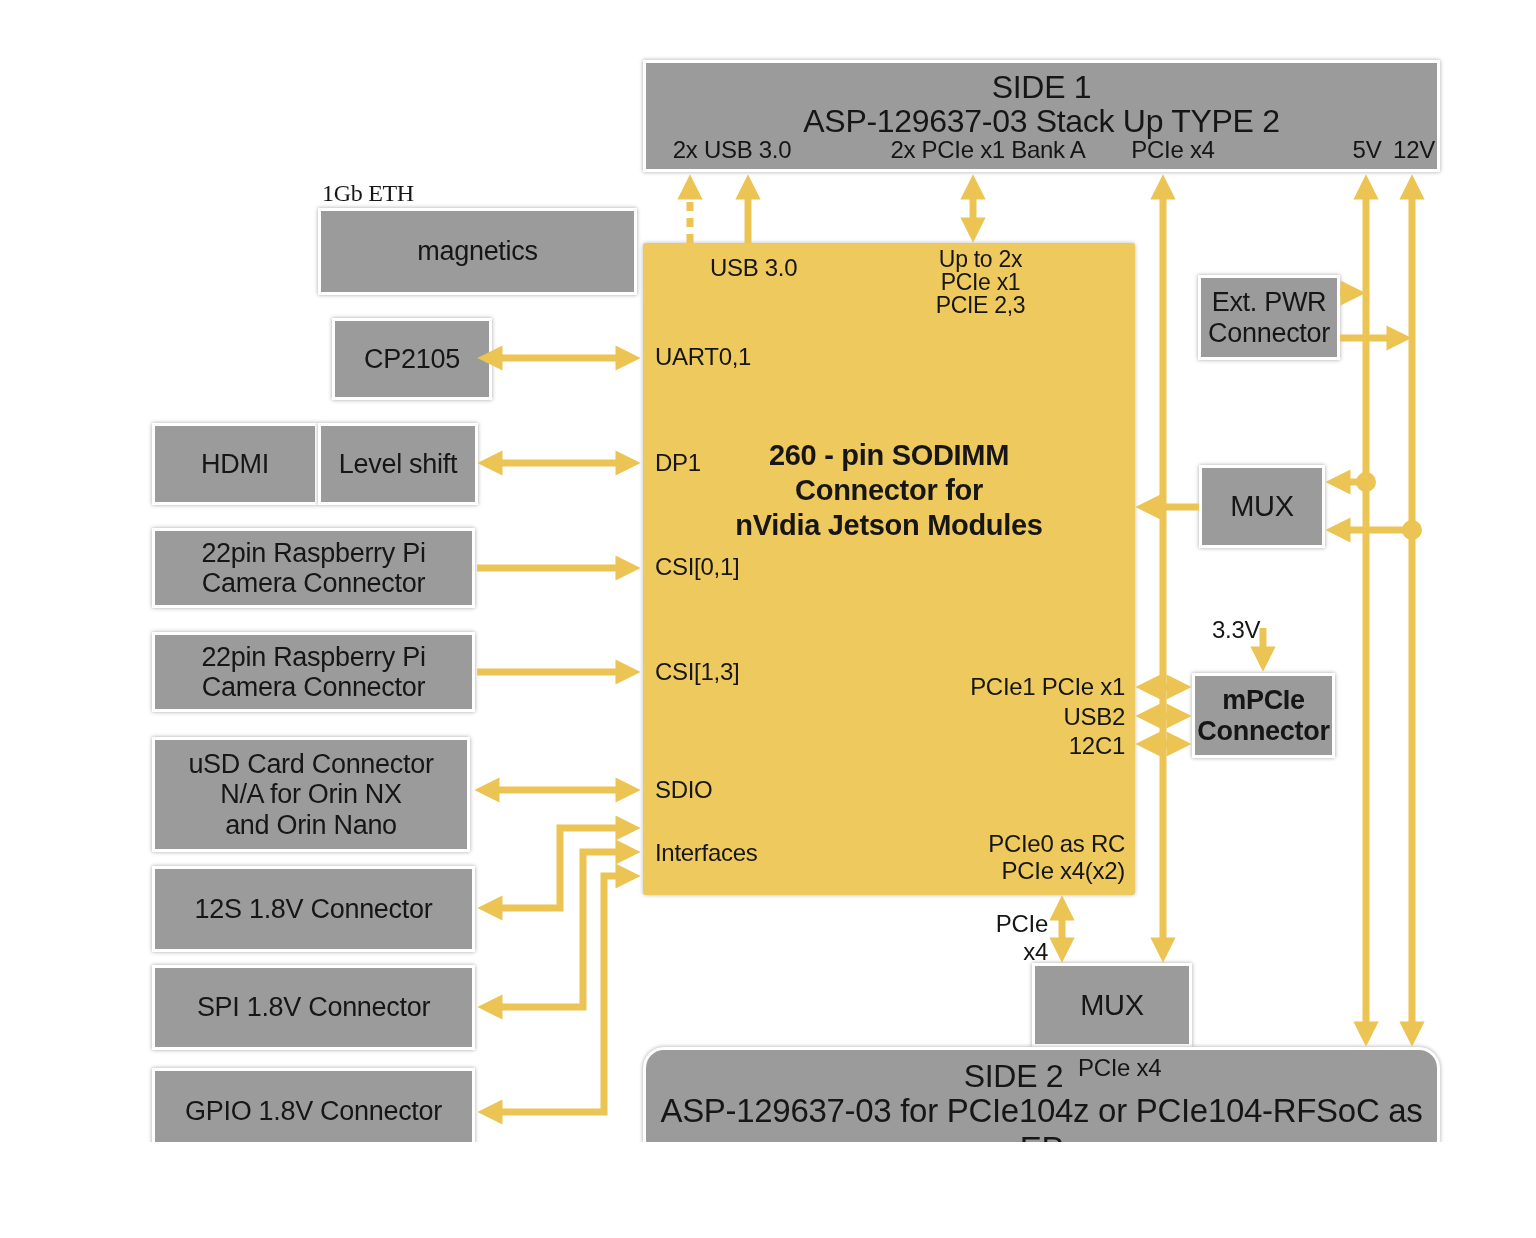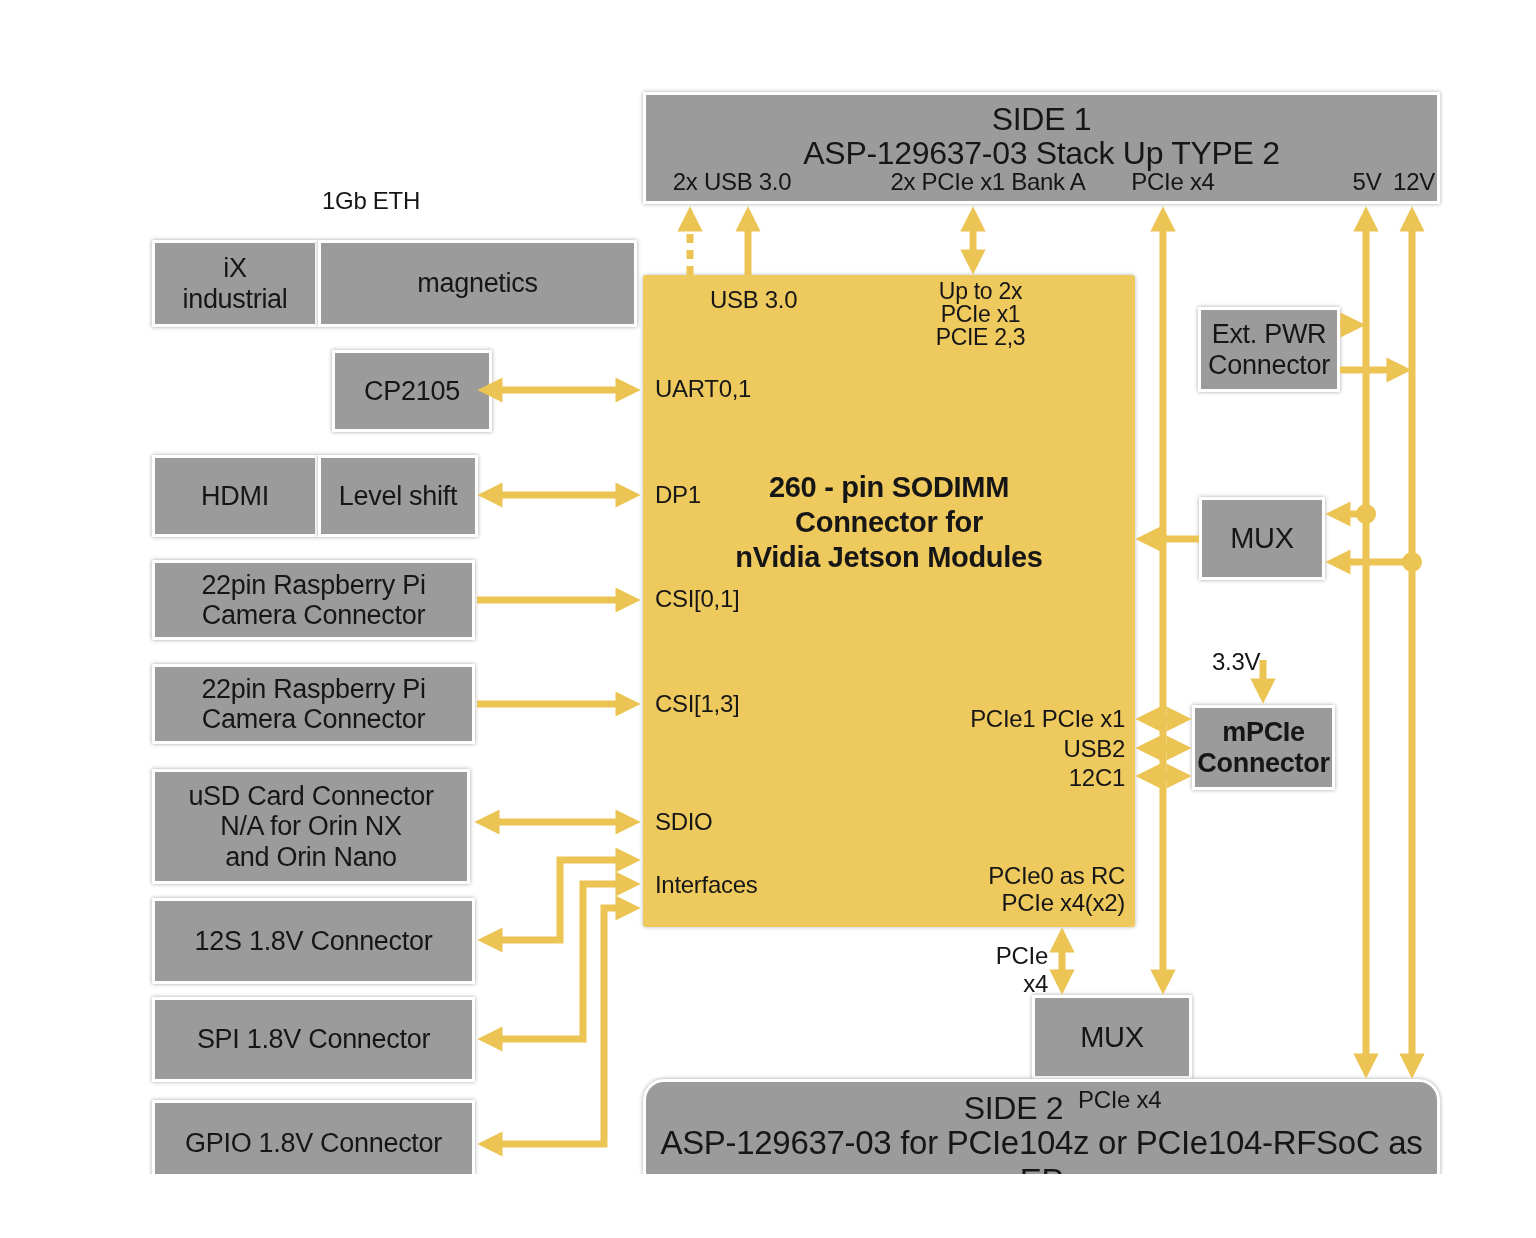--- a/index.html
+++ b/index.html
@@ -4,21 +4,21 @@
 <style>
   :root{
     --yellow:#EDC95E;
     --arrow:#ECC453;
     --gray:#9B9B9B;
     --ink:#161616;
   }
   html,body{margin:0;padding:0;background:#fff;}
   .canvas{
     position:relative;width:1536px;height:1142px;background:#fff;overflow:hidden;
-    font-family:"Liberation Sans",sans-serif;color:var(--ink);letter-spacing:-0.3px;margin-top:32px;
+    font-family:"Liberation Sans",sans-serif;color:var(--ink);letter-spacing:-0.3px;
   }
   .box{
     position:absolute;background:var(--gray);border:3px solid #fff;
     box-shadow:0 0 4px rgba(0,0,0,.35);box-sizing:border-box;
     display:flex;align-items:center;justify-content:center;
     text-align:center;white-space:pre-line;font-size:27px;line-height:1.12;color:var(--ink);
   }
   .bar{
     position:absolute;background:var(--gray);border:3px solid #fff;
     box-shadow:0 0 4px rgba(0,0,0,.35);box-sizing:border-box;
@@ -43,24 +43,22 @@
   <div class="bar" style="left:643px;top:60px;width:797px;height:112px;">
     <div class="bline" style="top:6px;">SIDE 1</div>
     <div class="bline" style="top:40px;">ASP-129637-03 Stack Up TYPE 2</div>
     <div class="port" style="left:86px;">2x USB 3.0</div>
     <div class="port" style="left:342px;">2x PCIe x1 Bank A</div>
     <div class="port" style="left:527px;">PCIe x4</div>
     <div class="port" style="left:721px;">5V</div>
     <div class="port" style="left:768px;">12V</div>
   </div>
 
-  <div class="ylabel" style="left:322px;top:155px;">1Gb ETH</div>
+  <div class="ylabel" style="left:322px;top:180px;font-family:Liberation Serif, serif;">1Gb ETH</div>
 
-  <div class="box" style="left:152px;top:208px;width:166px;height:87px;">iX
-industrial</div>
   <div class="box" style="left:318px;top:208px;width:319px;height:87px;">magnetics</div>
   <div class="box" style="left:332px;top:318px;width:160px;height:82px;">CP2105</div>
   <div class="box" style="left:152px;top:423px;width:166px;height:82px;">HDMI</div>
   <div class="box" style="left:318px;top:423px;width:160px;height:82px;">Level shift</div>
   <div class="box" style="left:152px;top:528px;width:323px;height:80px;">22pin Raspberry Pi
 Camera Connector</div>
   <div class="box" style="left:152px;top:632px;width:323px;height:80px;">22pin Raspberry Pi
 Camera Connector</div>
   <div class="box" style="left:152px;top:737px;width:318px;height:115px;">uSD Card Connector
 N/A for Orin NX

